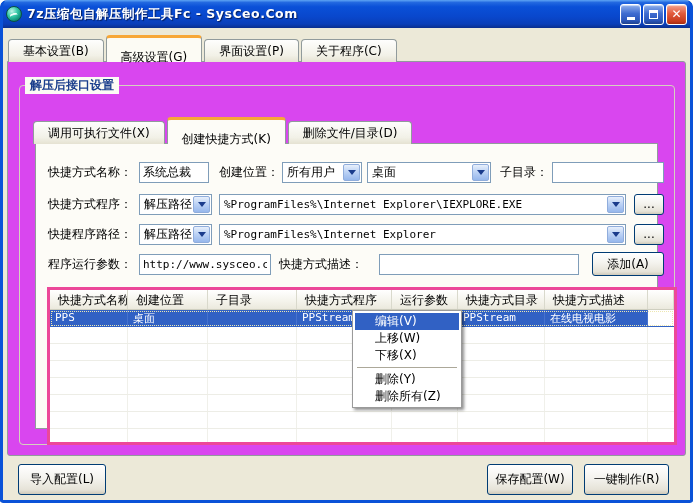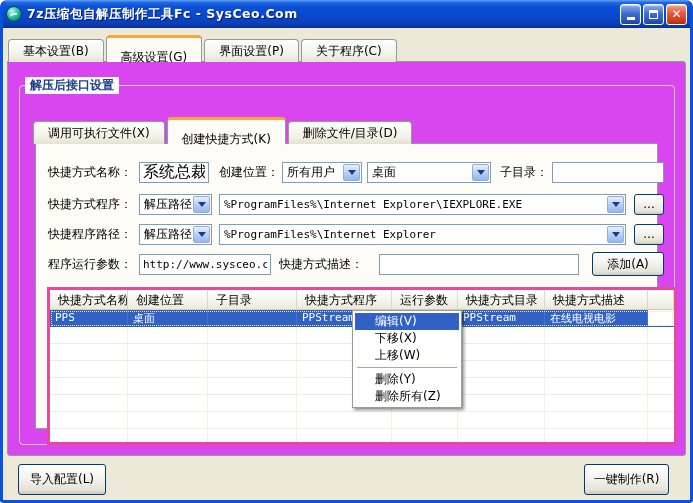--- a/index.html
+++ b/index.html
@@ -52,21 +52,21 @@
 
   
   .subtabs { position: absolute; left: 13px; top: 35px; display: flex; z-index: 3; }
   .subpage { position: absolute; left: 15px; right: 16px; top: 57px; bottom: 15px;
     background: #FDFCF7; border: 1px solid #919B9C; z-index: 2; }
   .subtabs .tab.active { background: #FDFCF7; }
 
   
   .frow { position: absolute; left: 0; width: 100%; height: 22px; display: flex; align-items: center; }
   .lbl { color: #000; white-space: nowrap; }
-  .tbox { border: 1px solid #7F9DB9; background: #fff; height: 21px; font-size: 16px;
+  .tbox { border: 1px solid #7F9DB9; background: #fff; height: 21px; font-size: 12px;
     padding: 0 3px; font-family: Liberation Serif, serif; }
   .tbox.mono { font-family: "DejaVu Sans Mono","Liberation Mono",monospace; font-size: 11px; }
   .combo { border: 1px solid #7F9DB9; background: #fff; height: 21px; display: flex;
     align-items: center; cursor: default; }
   .combo .cval { flex: 1 1 auto; padding: 0 4px; white-space: nowrap; overflow: hidden; }
   .combo .cval.mono { font-family: "DejaVu Sans Mono","Liberation Mono",monospace; font-size: 11px; }
   .drop { width: 17px; height: 17px; margin-right: 1px; border-radius: 2px; flex: 0 0 auto;
     border: 1px solid #90ADDC; display: flex; align-items: center; justify-content: center;
     background: linear-gradient(180deg,#E8F0FB,#BDD3F5 45%,#96B7EC); }
   .drop::after { content: ""; width: 0; height: 0; border-left: 4px solid transparent;
@@ -291,24 +291,25 @@
               <span class="fill"></span>
           </div>
           </div>
 
       </div>
     </div>
   </div>
 
   <div class="menu">
     <div class="mitem hl">编辑(V)</div>
+    <div class="mitem">上移(W)</div>
     <div class="mitem">下移(X)</div>
-    <div class="mitem">上移(W)</div>
     <div class="msep"></div>
     <div class="mitem">删除(Y)</div>
     <div class="mitem">删除所有(Z)</div>
   </div>
 
   <div class="xpbtn btn-import">导入配置(L)</div>
+  <div class="xpbtn btn-save">保存配置(W)</div>
   <div class="xpbtn btn-make">一键制作(R)</div>
 
   <div class="frame"></div>
 </div>
 
 </body></html>

